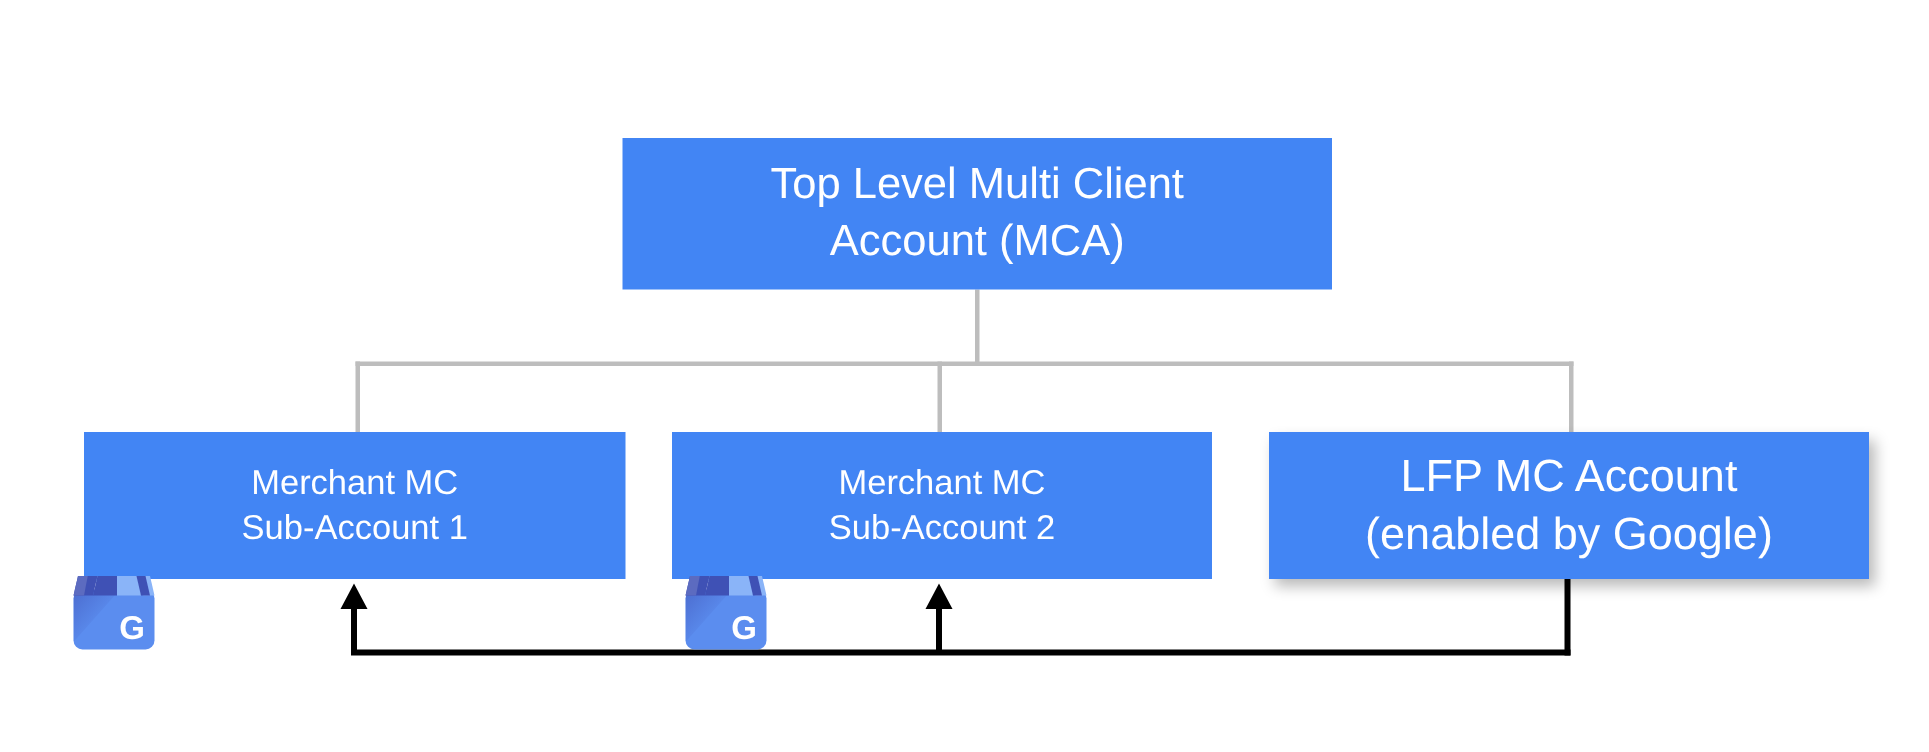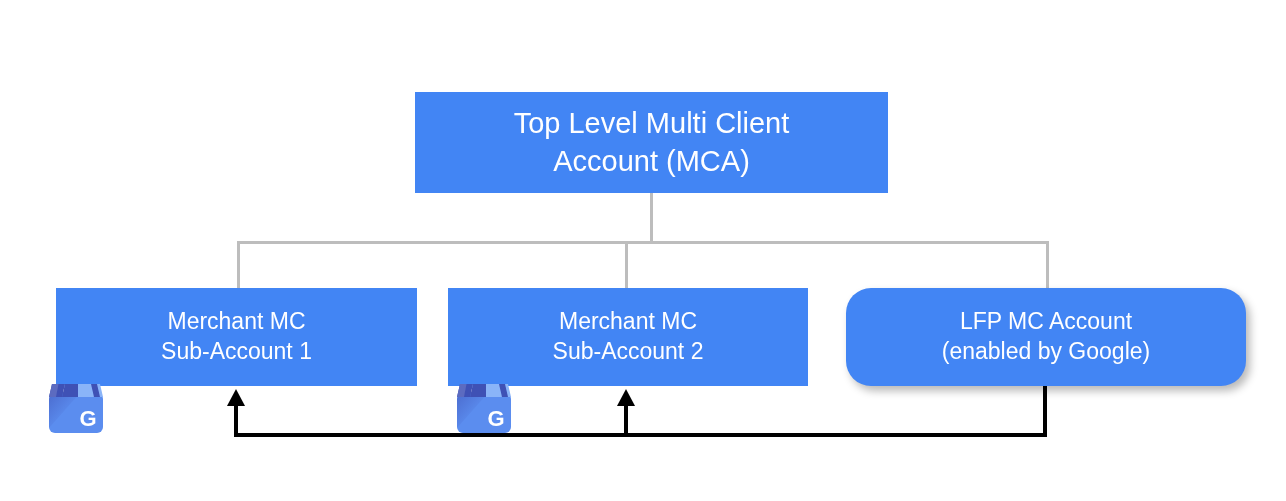--- a/index.html
+++ b/index.html
@@ -27,23 +27,22 @@
   
   #node-mca{
     left:415px;top:92px;width:473px;height:101px;
     font-size:29px;
   }
 
   
   #node-sub1{left:56px;top:288px;width:361px;height:98px;font-size:23px;}
   #node-sub2{left:448px;top:288px;width:360px;height:98px;font-size:23px;}
   #node-lfp{
-    left:846px;top:288px;width:400px;height:98px;font-size:23px;
+    left:846px;top:288px;width:400px;height:98px;font-size:30px;
     box-shadow:4px 5px 9px rgba(0,0,0,0.28);
-    border-radius:25px;
   }
 
   
   .gconn{position:absolute;background:#bdbdbd;}
   #gstem-mca{left:650px;top:193px;width:3px;height:50px;}
   #gbus{left:237px;top:241px;width:812px;height:3px;}
   #gdrop-1{left:237px;top:241px;width:3px;height:48px;}
   #gdrop-2{left:625px;top:241px;width:3px;height:48px;}
   #gdrop-3{left:1046px;top:241px;width:3px;height:48px;}
 

